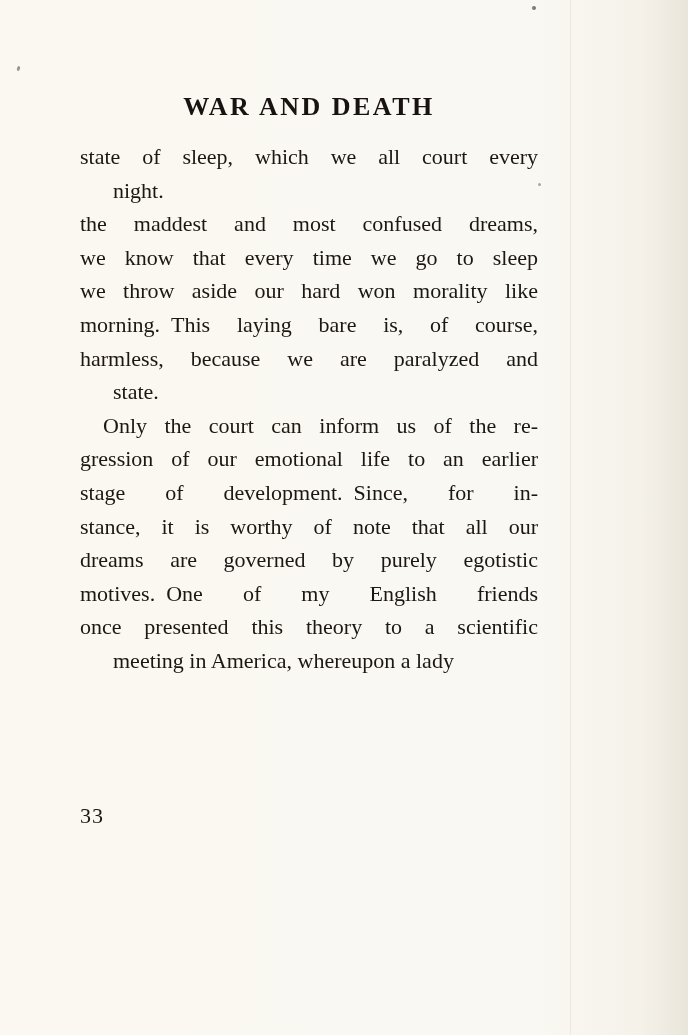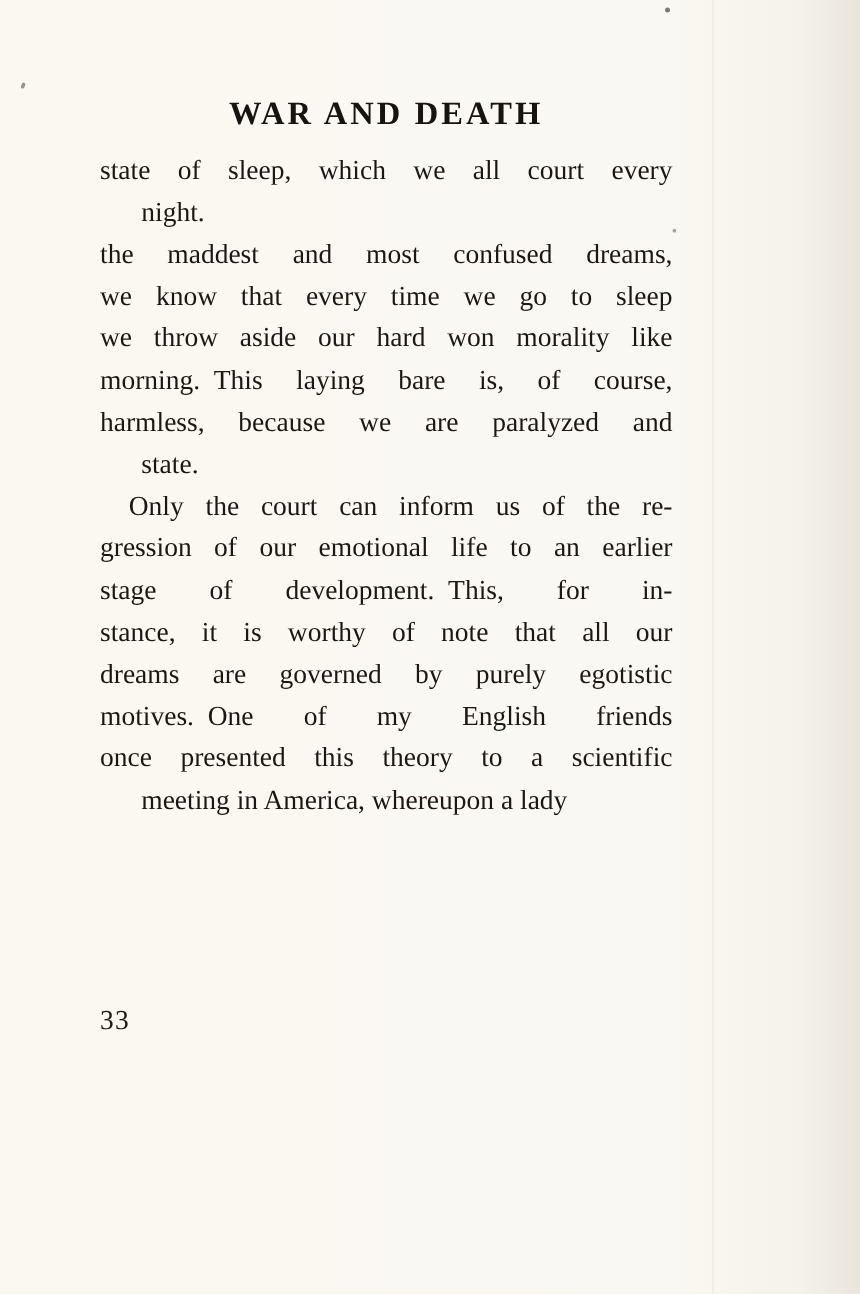--- a/index.html
+++ b/index.html
@@ -17,33 +17,33 @@
     width: 688px;
     height: 1035px;
     background: linear-gradient(90deg, #faf8f1 0%, #faf8f2 78%, #f5f2ea 93%, #e9e5db 100%);
     font-family: "Liberation Serif", "DejaVu Serif", serif;
     color: #1c1712;
     overflow: hidden;
   }
   .title {
     position: absolute;
     left: 80px;
-    top: 76px;
+    top: 92px;
     width: 458px;
     text-align: center;
     font-size: 26px;
     font-weight: 700;
     letter-spacing: 2.5px;
     line-height: 30px;
     color: #181310;
   }
   .text-block {
     position: absolute;
     left: 80px;
-    top: 119px;
+    top: 140px;
     width: 458px;
   }
   .paragraph {
     margin: 0;
   }
   .line {
     font-size: 22px;
     line-height: 33.6px;
     height: 33.6px;
     text-align: justify;
@@ -124,21 +124,21 @@
         <div class="line">the maddest and most confused dreams,</div>
         <div class="line">we know that every time we go to sleep</div>
         <div class="line">we throw aside our hard won morality like</div>
         <div class="line">morning. This laying bare is, of course,</div>
         <div class="line">harmless, because we are paralyzed and</div>
         <div class="line last">state.</div>
       </div>
       <div class="paragraph">
         <div class="line indent">Only the court can inform us of the re-</div>
         <div class="line">gression of our emotional life to an earlier</div>
-        <div class="line">stage of development. This, for in-</div>
+        <div class="line">stage of development. Since, for in-</div>
         <div class="line">stance, it is worthy of note that all our</div>
         <div class="line">dreams are governed by purely egotistic</div>
         <div class="line">motives. One of my English friends</div>
         <div class="line">once presented this theory to a scientific</div>
         <div class="line last">meeting in America, whereupon a lady</div>
       </div>
     </div>
 
   <div class="page-number">33</div>
 </div>

